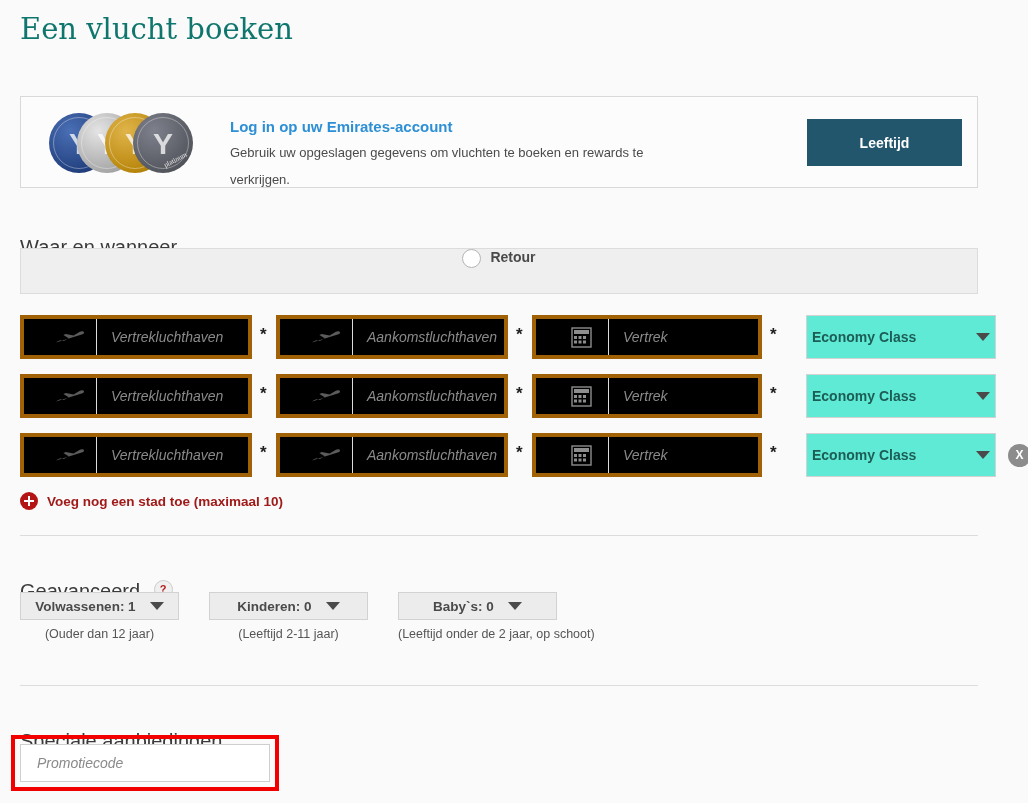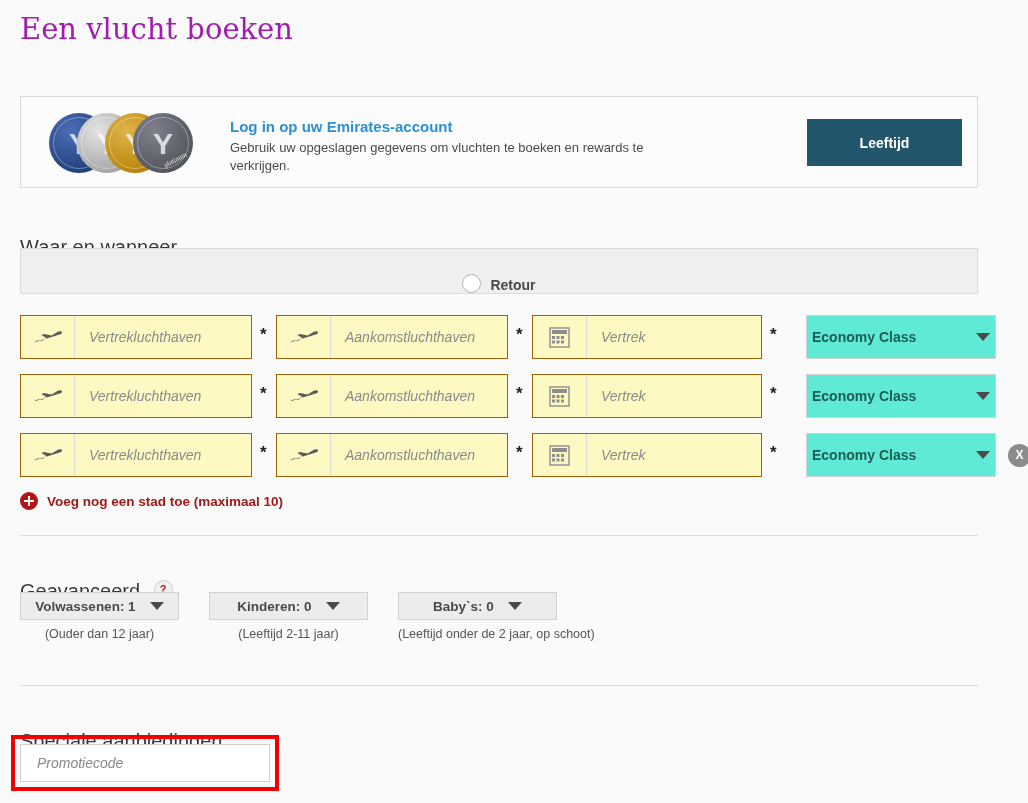--- a/index.html
+++ b/index.html
@@ -17,21 +17,21 @@
   }
 
   
   .page-title {
     position: absolute;
     left: 20px;
     top: 12px;
     font-family: "DejaVu Serif", serif;
     font-size: 29px;
     font-weight: normal;
-    color: #a21caf;
+    color: #0f766e;
     letter-spacing: 0px;
     text-align: right;
   }
 
   
   .login-banner {
     position: absolute;
     left: 20px;
     top: 96px;
     width: 958px;
@@ -95,21 +95,21 @@
     display: block;
     font-size: 15px;
     font-weight: bold;
     color: #2d8fd5;
     text-decoration: none;
     margin-bottom: 4px;
     cursor: pointer;
   }
   .banner-desc {
     font-size: 13px;
-    line-height: 18px;
+    line-height: 27px;
     color: #4b4b4b;
     max-width: 420px;
   }
   .login-btn {
     position: absolute;
     right: 15px;
     top: 22px;
     width: 155px;
     height: 47px;
     background: #22566d;
@@ -159,21 +159,21 @@
     width: 958px;
     height: 46px;
     background: #efefef;
     border: 1px solid #dcdcdc;
     box-sizing: border-box;
     display: flex;
   }
   .triptype-opt {
     flex: 1;
     display: flex;
-    align-items: flex-end;
+    align-items: flex-start;
     justify-content: center;
     gap: 9px;
     cursor: pointer;
     border-right: 1px solid #cfcfcf;
     height: 100%;
   }
   .triptype-opt:last-child { border-right: none; }
   .radio {
     width: 19px;
     height: 19px;
@@ -209,26 +209,27 @@
     height: 44px;
   }
   #flight-row-0 { top: 315px; }
   #flight-row-1 { top: 374px; }
   #flight-row-2 { top: 433px; }
 
   .field {
     position: absolute;
     top: 0;
     height: 44px;
-    background: #fef9c3;
-    border: 1px solid #a16207;
+    background: #000000;
+    border: 4px solid #a16207;
     box-sizing: border-box;
     display: flex;
     align-items: center;
     cursor: text;
+    padding-left: 19px;
   }
   .field-origin { left: 0px;   width: 232px; }
   .field-dest   { left: 256px; width: 232px; }
   .field-date   { left: 512px; width: 230px; }
 
   .field-icon {
     width: 53px;
     height: 100%;
     display: flex;
     align-items: center;

